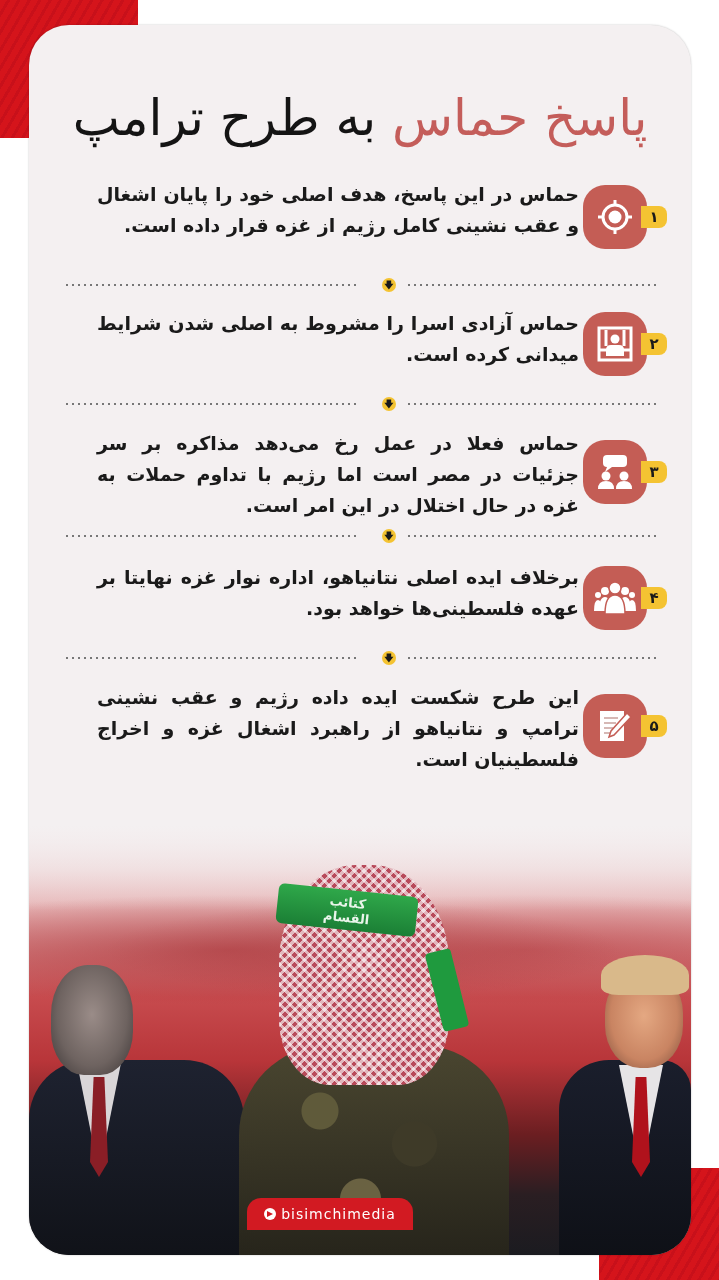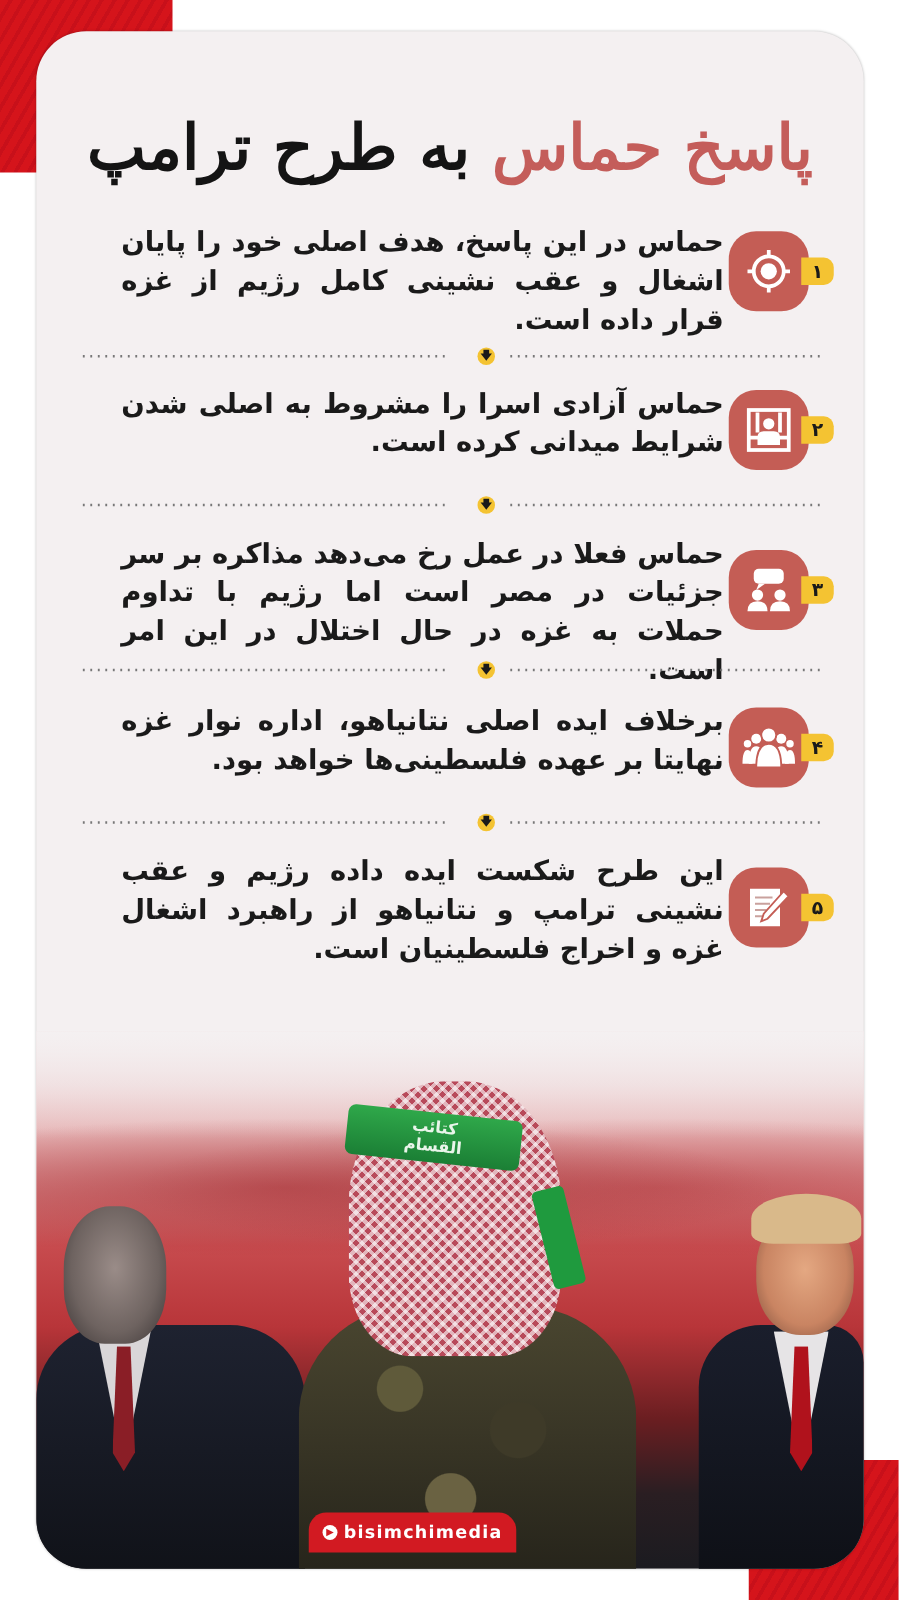--- a/index.html
+++ b/index.html
@@ -17,33 +17,33 @@
 
     .card {
       position: absolute; left: 29px; top: 25px; width: 662px; height: 1230px;
       background: #f4f0f1; border-radius: 40px; overflow: hidden;
       box-shadow: 0 0 2px rgba(0,0,0,0.25);
     }
 
     .title {
       position: absolute; top: 58px; left: 0; width: 100%;
       text-align: center; direction: rtl;
-      font-family: "DejaVu Serif", serif; font-weight: bold; font-size: 50px; line-height: 70px;
+      font-family: "DejaVu Serif", serif; font-weight: normal; font-size: 50px; line-height: 70px;
       letter-spacing: -1px;
     }
     .title .red { color: #c45d5a; }
     .title .black { color: #141414; }
 
     .item {
       position: absolute; left: 0; width: 100%;
     }
     .item-text {
       position: absolute; left: 68px; width: 482px;
       direction: rtl; text-align: justify; text-align-last: right;
-      font-family: "DejaVu Sans", sans-serif; font-weight: bold; font-size: 22px; line-height: 31px;
+      font-family: "DejaVu Sans", sans-serif; font-weight: bold; font-size: 19px; line-height: 31px;
       color: #1a1a1a;
     }
     .icon-box {
       position: absolute; left: 554px; width: 64px; height: 64px;
       background: #c45d55; border-radius: 22px;
       display: flex; align-items: center; justify-content: center;
     }
     .num-pill {
       position: absolute; left: 612px; width: 26px; height: 22px;
       background: #f4c332; border-radius: 0 8px 8px 0;
@@ -156,21 +156,21 @@
         radial-gradient(circle at 65% 45%, #3e3a28 0 22px, transparent 23px),
         radial-gradient(circle at 45% 70%, #6a6242 0 20px, transparent 21px),
         linear-gradient(#4a4630, #25231a);
       border-radius: 90px 90px 0 0;
     }
 
     .watermark {
       position: absolute; left: 247px; top: 1198px; width: 166px; height: 32px;
       background: #d21a22; border-radius: 14px 14px 0 0;
       display: flex; align-items: center; justify-content: center; gap: 5px;
-      color: #ffffff; font-weight: bold; font-size: 14px; letter-spacing: 1px; margin-top: 12px;
+      color: #ffffff; font-weight: normal; font-size: 14px; letter-spacing: 1px;
     }
     .watermark .tg {
       width: 12px; height: 12px; border-radius: 50%; background: #ffffff; position: relative;
     }
     .watermark .tg::after {
       content: ""; position: absolute; left: 3px; top: 3px; width: 0; height: 0;
       border-top: 3px solid transparent; border-bottom: 3px solid transparent; border-left: 6px solid #d21a22;
     }
   </style>
 </head>

